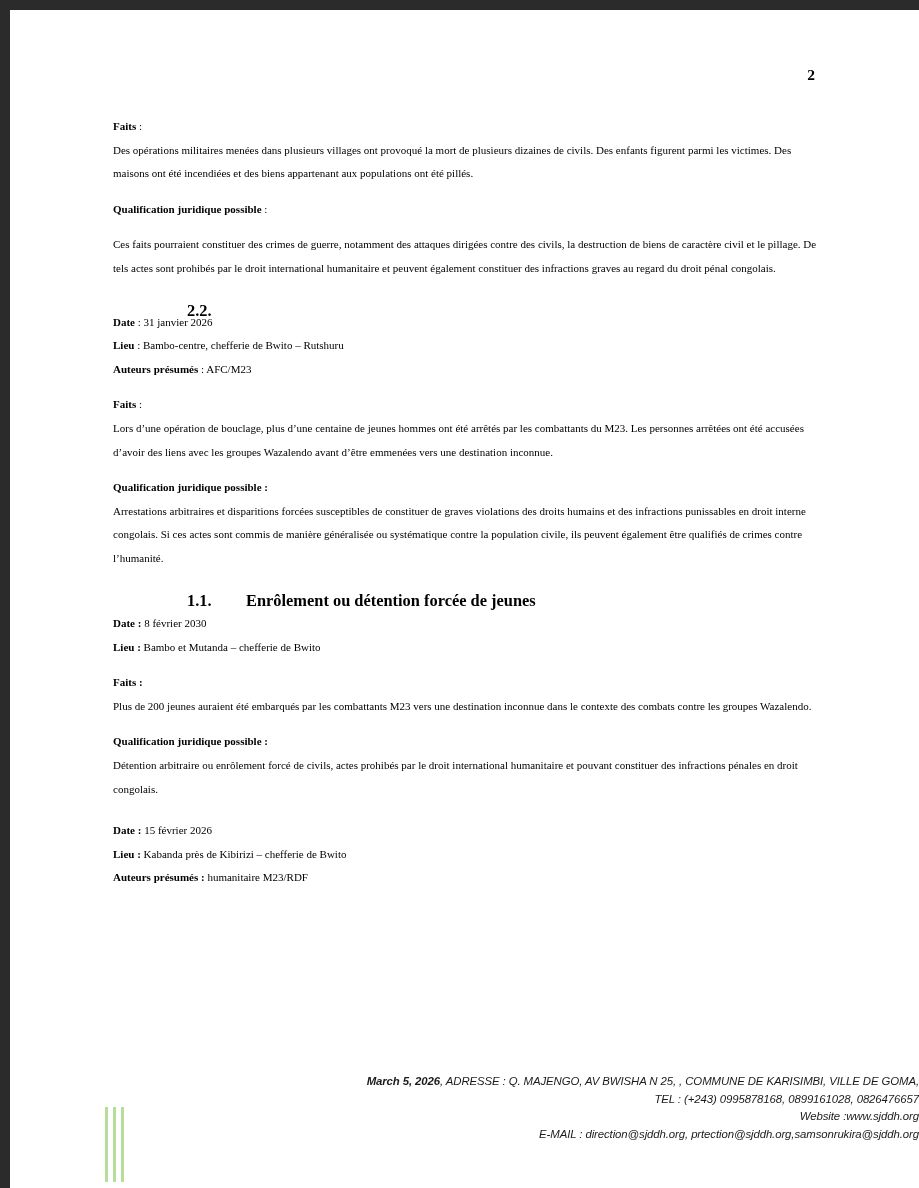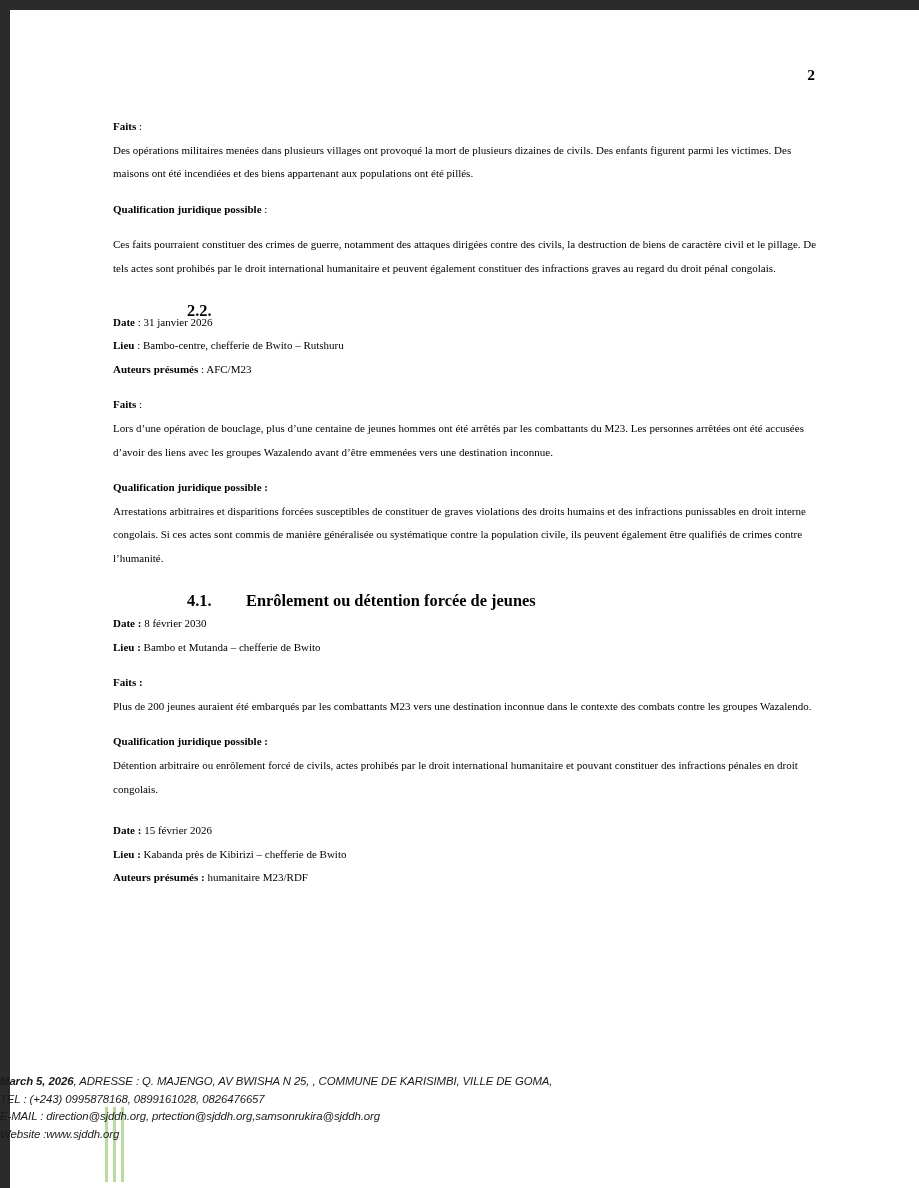--- a/index.html
+++ b/index.html
@@ -74,21 +74,21 @@
   }
   .section-heading .txt {
     display: inline-block;
     margin-left: 72px;
   }
   .footer {
     position: absolute;
     left: 0;
     top: 1073px;
     width: 919px;
-    text-align: left;
+    text-align: right;
   }
   .footer-line {
     font-family: "Liberation Sans", "DejaVu Sans", sans-serif;
     font-style: italic;
     font-size: 11.4px;
     line-height: 17.5px;
     color: #1a1a1a;
     letter-spacing: -0.1px;
   }
   .footer-line .bold { font-weight: bold; }
@@ -145,21 +145,21 @@
     <p class="para"><span class="lbl">Faits</span><span> :</span></p>
     <p class="para">Lors d’une opération de bouclage, plus d’une centaine de jeunes hommes ont été arrêtés par les combattants du M23. Les personnes arrêtées ont été accusées d’avoir des liens avec les groupes Wazalendo avant d’être emmenées vers une destination inconnue.</p>
 
     <div class="gap-sm"></div>
 
     <p class="para lbl">Qualification juridique possible :</p>
     <p class="para">Arrestations arbitraires et disparitions forcées susceptibles de constituer de graves violations des droits humains et des infractions punissables en droit interne congolais. Si ces actes sont commis de manière généralisée ou systématique contre la population civile, ils peuvent également être qualifiés de crimes contre l’humanité.</p>
 
     <div class="gap-md"></div>
 
-    <p class="section-heading"><span class="num">4.1.</span><span class="txt">Enrôlement ou détention forcée de jeunes</span></p>
+    <p class="section-heading"><span class="num">1.1.</span><span class="txt">Enrôlement ou détention forcée de jeunes</span></p>
 
     <p class="para"><span class="lbl">Date :</span><span> 8 février 2030</span></p>
     <p class="para"><span class="lbl">Lieu :</span><span> Bambo et Mutanda – chefferie de Bwito</span></p>
 
     <div class="gap-sm"></div>
 
     <p class="para lbl">Faits :</p>
     <p class="para">Plus de 200 jeunes auraient été embarqués par les combattants M23 vers une destination inconnue dans le contexte des combats contre les groupes Wazalendo.</p>
 
     <div class="gap-sm"></div>
@@ -180,15 +180,15 @@
     <span class="b1"></span>
     <span class="b2"></span>
     <span class="b3"></span>
   </div>
 
 </div>
 
 <div class="footer">
   <div class="footer-line"><span class="bold">March 5, 2026</span><span>, ADRESSE : Q. MAJENGO, AV BWISHA N 25, , COMMUNE DE KARISIMBI, VILLE DE GOMA,</span></div>
   <div class="footer-line">TEL : (+243) 0995878168, 0899161028, 0826476657</div>
+  <div class="footer-line">Website :www.sjddh.org</div>
   <div class="footer-line">E-MAIL : direction@sjddh.org, prtection@sjddh.org,samsonrukira@sjddh.org</div>
-  <div class="footer-line">Website :www.sjddh.org</div>
 </div>
 
 </body></html>

